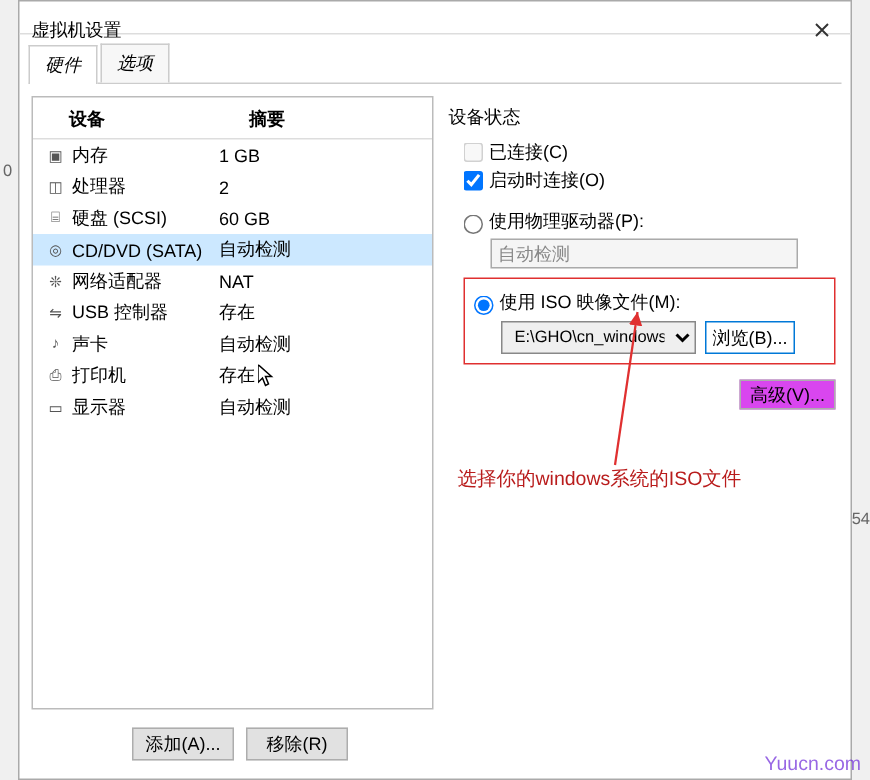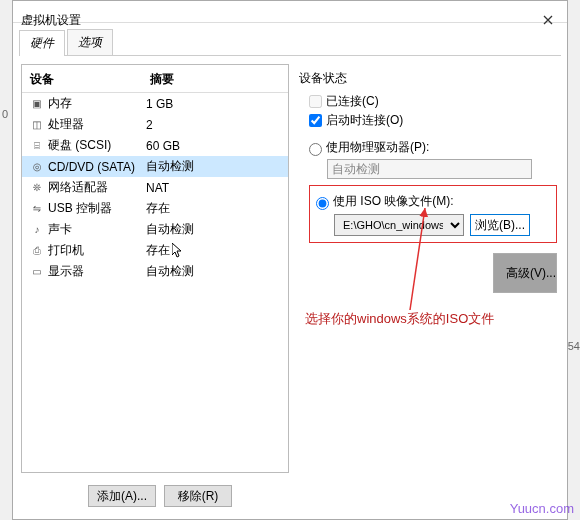--- a/index.html
+++ b/index.html
@@ -8,41 +8,41 @@
 .titlebar { height: 22px; border-bottom: 1px solid #ddd; display: flex; align-items: center; padding: 17px 2px 0 8px; }
 .titlebar .title { flex: 1; font-size: 12px; }
 .titlebar .close { width: 34px; height: 20px; display: flex; align-items: center; justify-content: center; cursor: pointer; }
 .tabrow { display: flex; padding: 6px 6px 0 6px; font-style: italic; }
 .tab { padding: 4px 10px; border: 1px solid #ccc; border-bottom: none; margin-right: 2px; background: #f7f7f7; cursor: pointer; }
 .tab.active { background: #fff; position: relative; top: 1px; }
 .tabline { border-bottom: 1px solid #ccc; margin: 0 6px; }
 .content { display: flex; padding: 8px; gap: 8px; height: 425px; }
 .leftpanel { width: 268px; border: 1px solid #bbb; padding: 6px 0 0 0; background: #fff; }
 .listhdr { display: flex; padding: 0 8px 4px 8px; border-bottom: 1px solid #ddd; font-weight: bold; }
-.listhdr .c1 { width: 120px; }
+.listhdr .c1 { width: 120px; margin-left: 16px; }
 .row { display: flex; padding: 2px 8px; align-items: center; cursor: pointer; }
 .row.selected { background: #cce8ff; }
 .row .ic { width: 14px; height: 14px; margin-right: 4px; display: inline-flex; align-items: center; justify-content: center; font-size: 10px; color: #555;}
 .row .c1 { width: 116px; display: flex; align-items: center; }
 .row .c2 { }
 .rightpanel { flex: 1; padding: 4px 2px; }
 .group-title { padding: 2px 0 4px 0; }
 .status-box { padding-left: 10px; margin-bottom: 10px; }
 .chk { display: flex; align-items: center; gap: 4px; margin: 2px 0; }
 .chk input { width: 13px; height: 13px; }
 .conn-box { padding-left: 10px; }
 .radio-row { display: flex; align-items: flex-end; gap: 4px; margin: 3px 0; }
 .radio-row input { width: 13px; height: 13px; }
 .dd { width: 205px; height: 20px; border: 1px solid #aaa; background: #f5f5f5; color: #888; padding: 1px 4px; margin: 2px 0 6px 18px; }
 .redbox { border: 1px solid #e03030; padding: 4px 6px 6px 6px; margin-top: 2px; }
 .filerow { display: flex; gap: 6px; align-items: center; margin: 4px 0 0 18px; }
 .filesel { width: 130px; height: 22px; border: 1px solid #888; padding: 2px 4px; font-size: 11px; }
 .browse { width: 60px; height: 22px; border: 1px solid #0078d7; background: #fff; color: #000; cursor: pointer; }
 .adv-row { text-align: right; margin-top: 10px; }
-.adv { width: 64px; height: 40px; border: 1px solid #adadad; background: #a3a3a3; cursor: pointer; text-align: right; }
+.adv { width: 64px; height: 20px; border: 1px solid #adadad; background: #d946ef; cursor: pointer; }
 .btn { width: 68px; height: 22px; border: 1px solid #adadad; background: #e1e1e1; cursor: pointer; }
 .leftbtns { display:flex; justify-content:center; gap:8px; padding:4px 0; }
 .watermark { position: absolute; right: 6px; bottom: 4px; color: #6d28d9; font-size: 13px; opacity: 0.7; font-family: Arial; }
 .annotation { position: absolute; left: 305px; top: 310px; color: #b91c1c; font-size: 13px; pointer-events:none; }
 .arrow-svg { position: absolute; left: 330px; top: 200px; width: 120px; height: 120px; pointer-events: none; }
 .cursor-svg { position: absolute; left: 172px; top: 243px; width: 12px; height: 16px; pointer-events:none; }
 .edge-num { position:absolute; right:0; top:340px; color:#666; font-size:11px;}
 .edge-zero { position:absolute; left:2px; top:108px; color:#666; font-size:11px;}
 </style>
 </head>

